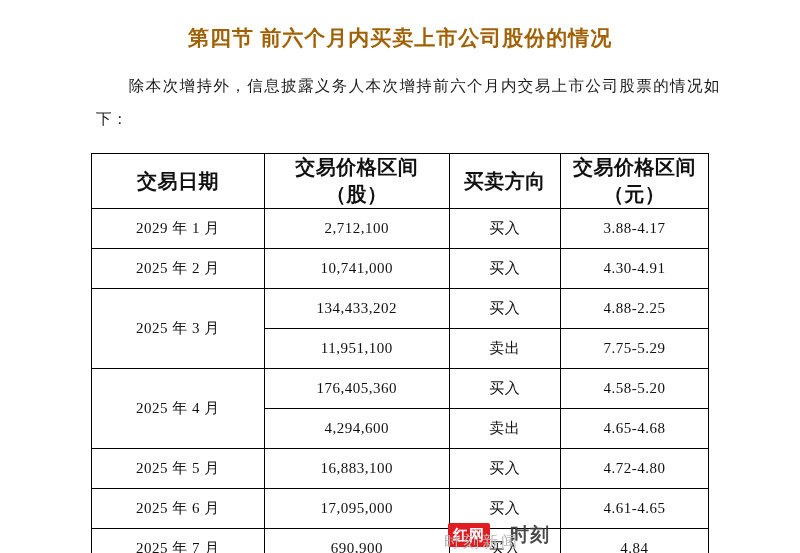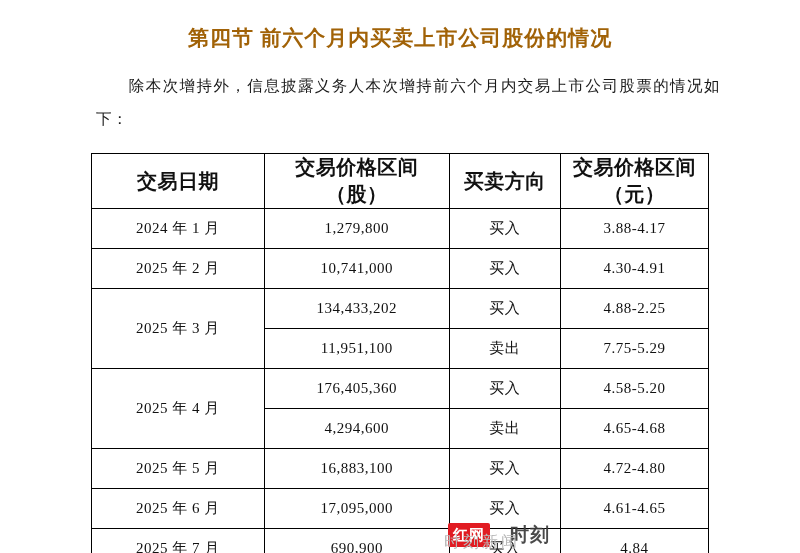--- a/index.html
+++ b/index.html
@@ -140,22 +140,22 @@
       <thead>
         <tr>
           <td>交易日期</td>
           <td>交易价格区间（股）</td>
           <td>买卖方向</td>
           <td>交易价格区间（元）</td>
         </tr>
       </thead>
       <tbody>
         <tr>
-          <td rowspan="1">2024 年 1 月</td>
-          <td class="num">1,279,800</td>
+          <td rowspan="1">2029 年 1 月</td>
+          <td class="num">2,712,100</td>
           <td>买入</td>
           <td class="num">3.88-4.17</td>
         </tr>
         <tr>
           <td rowspan="1">2025 年 2 月</td>
           <td class="num">10,741,000</td>
           <td>买入</td>
           <td class="num">4.30-4.91</td>
         </tr>
         <tr>

